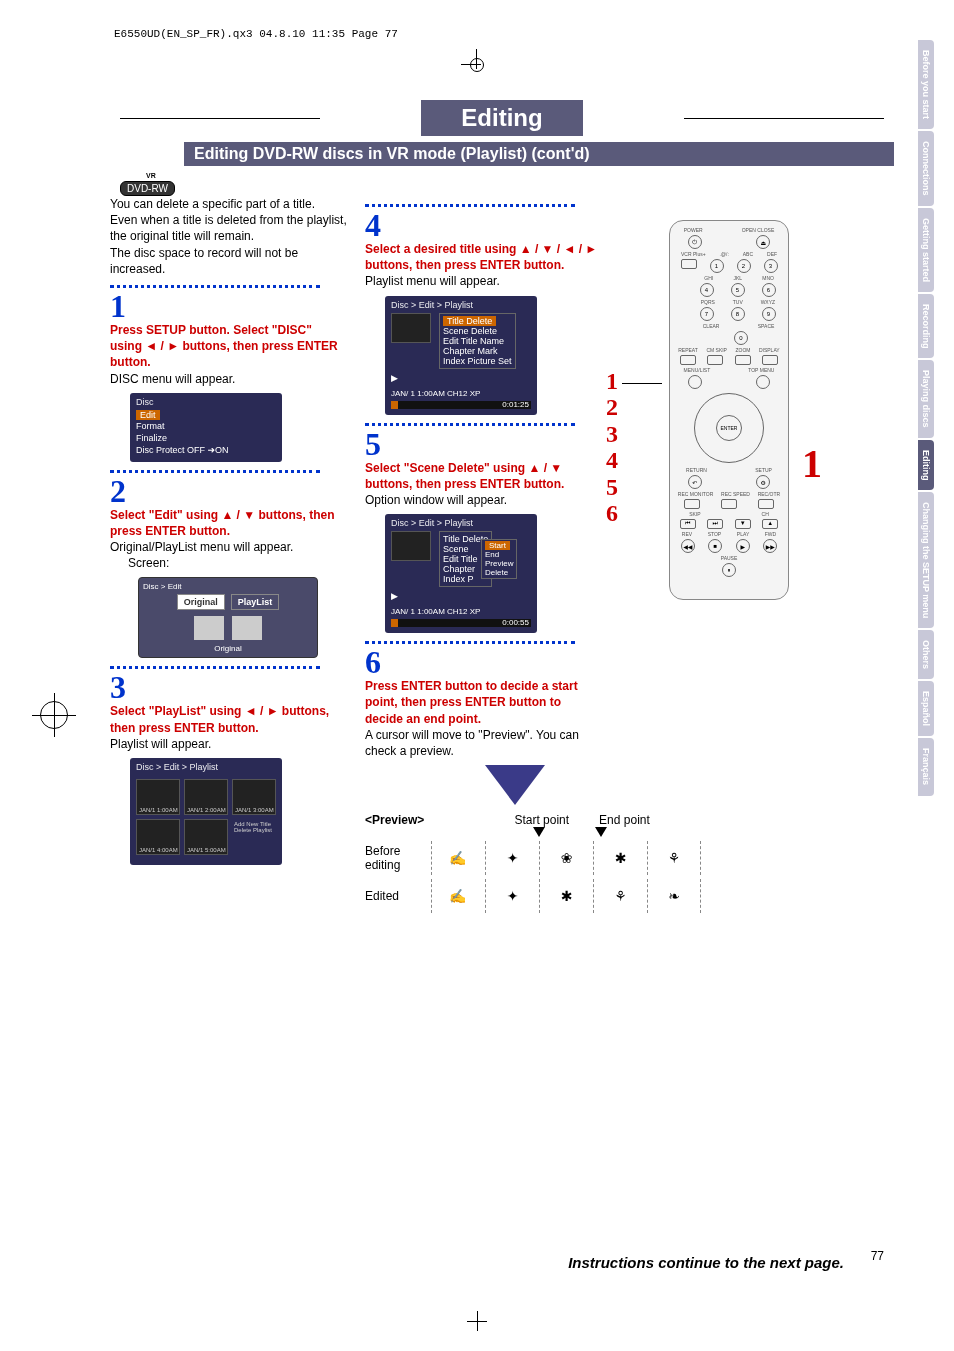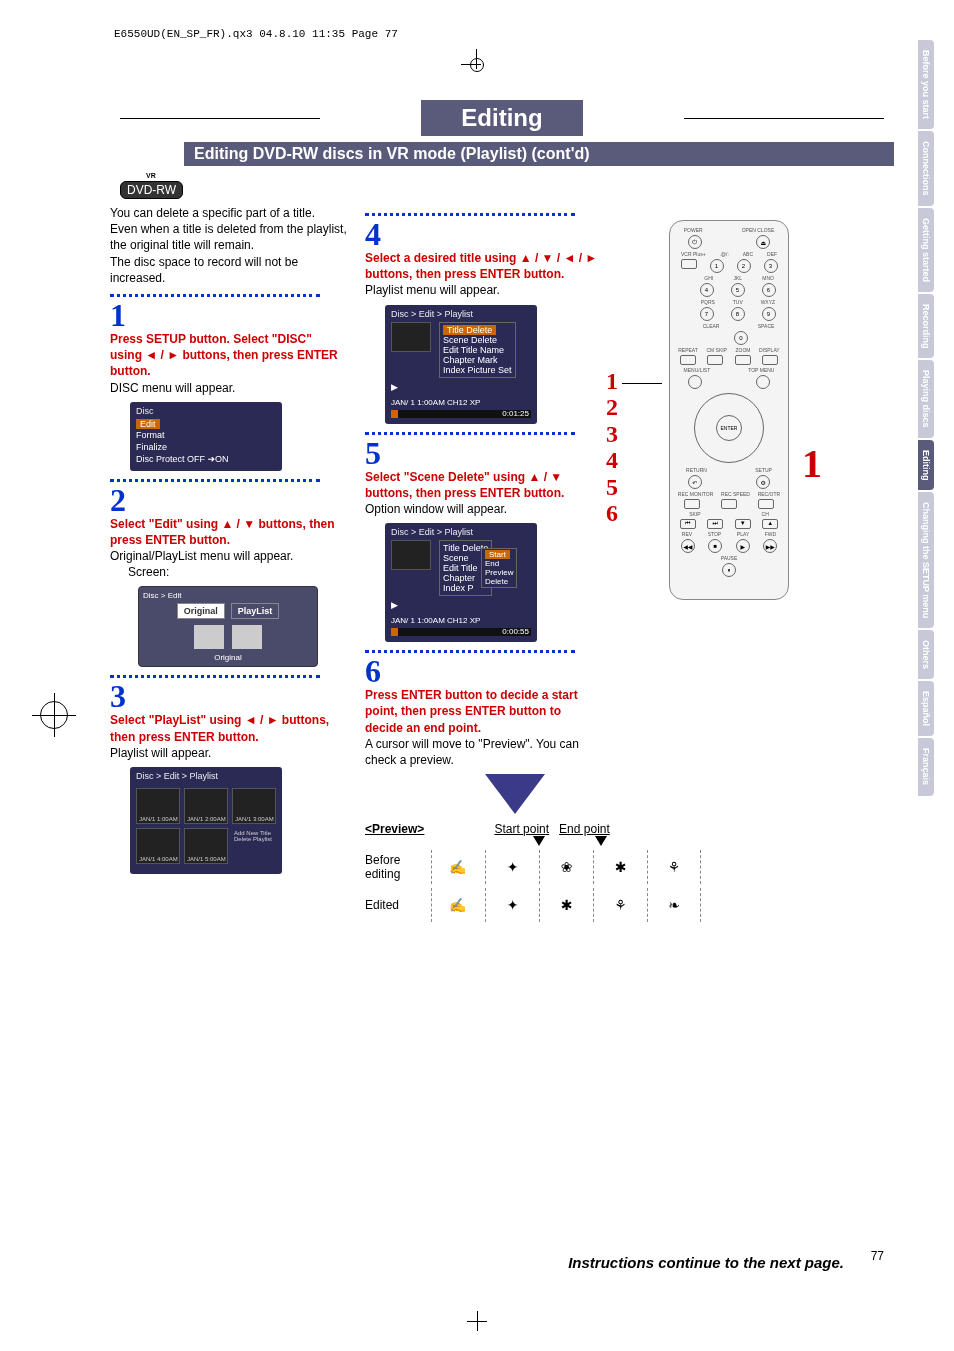--- a/index.html
+++ b/index.html
@@ -94,25 +94,25 @@
     font-weight: bold;
     border-bottom: 2px solid #0033cc;
     margin: 4px 0 6px 0;
     padding-bottom: 2px;
     width: 510px;
   }
   .disc-icon {
     display:inline-block;
     background:#333;
     color:#fff;
-    font-size:12px;
+    font-size:10px;
     padding:1px 6px;
     border-radius:6px;
     border:1px solid #000;
-    margin: 2px 0 6px 10px;
+    margin: 2px 0 0 10px;
   }
   .vr-label { font-size:7px; font-weight:bold; margin-left:36px;}
   .columns { display:flex; gap: 18px;}
   .col { width: 237px; }
   .col-right { flex:1; position:relative;}
   .dotted-rule {
     border:none;
     border-top: 3px dotted #0033cc;
     margin: 8px 0 2px 0;
     width: 210px;
@@ -428,21 +428,21 @@
       </div>
 
       <hr class="dotted-rule">
       <div class="stepnum">6</div>
       <p class="step-instruction"><span class="em">Press ENTER button to decide a start point, then press ENTER button to decide an end point.</span></p>
       <p class="step-text">A cursor will move to "Preview". You can check a preview.</p>
 
       <div class="blue-tri"></div>
 
       <div class="preview-block" style="width:380px">
-        <div style="display:flex;align-items:flex-end;text-decoration:underline;">
+        <div style="display:flex;gap:20px;align-items:flex-end;">
           <b>&lt;Preview&gt;</b>
           <span style="margin-left:70px">Start point</span>
           <span style="margin-left:10px">End point</span>
         </div>
         <div style="display:flex;margin-left:168px;gap:50px">
             <div class="arrow-down"></div>
             <div class="arrow-down"></div>
           </div>
         <div class="preview-row">
           <div class="lab">Before editing</div>

